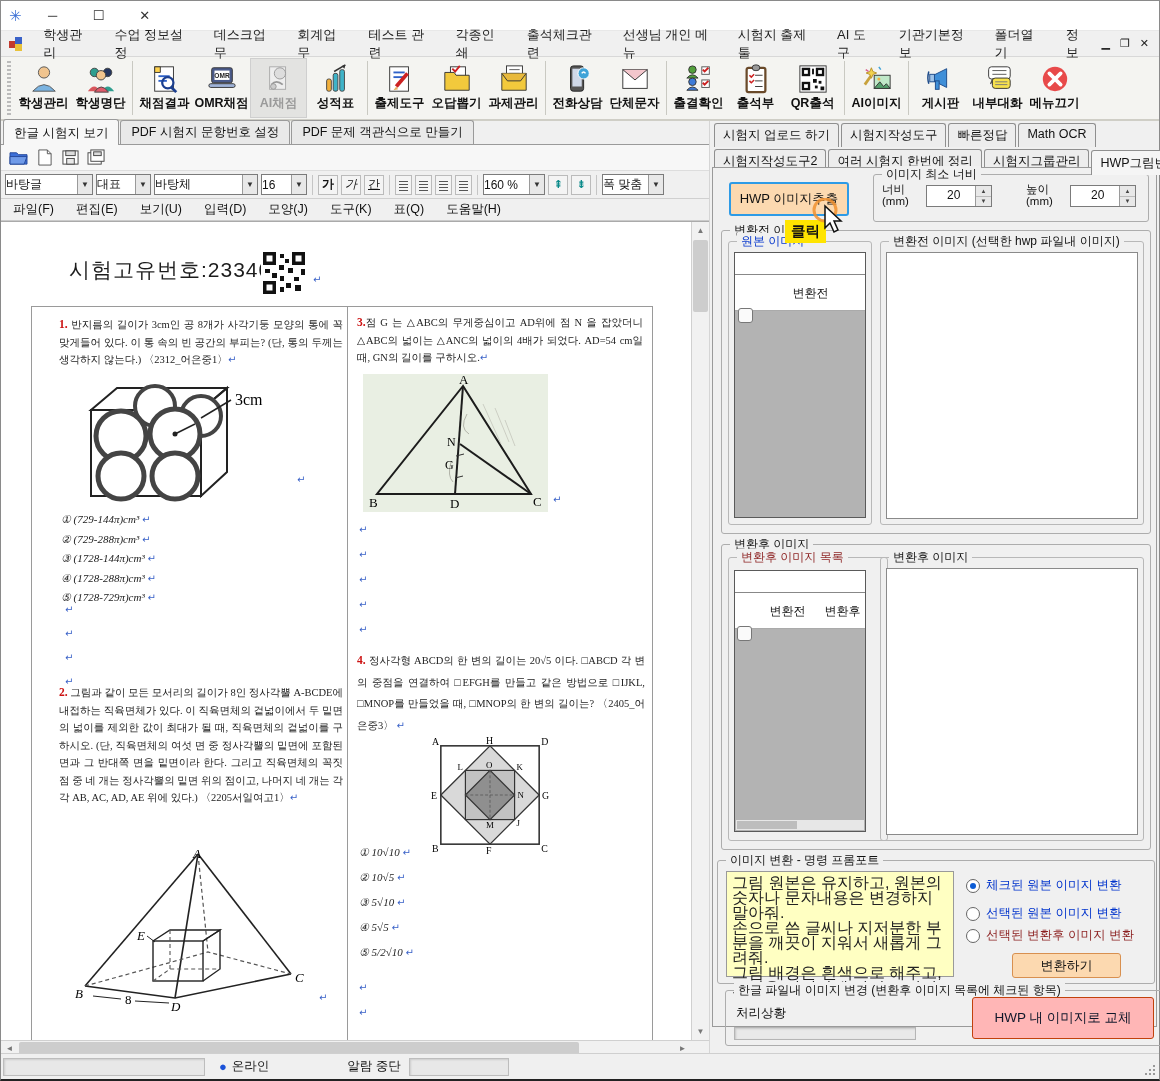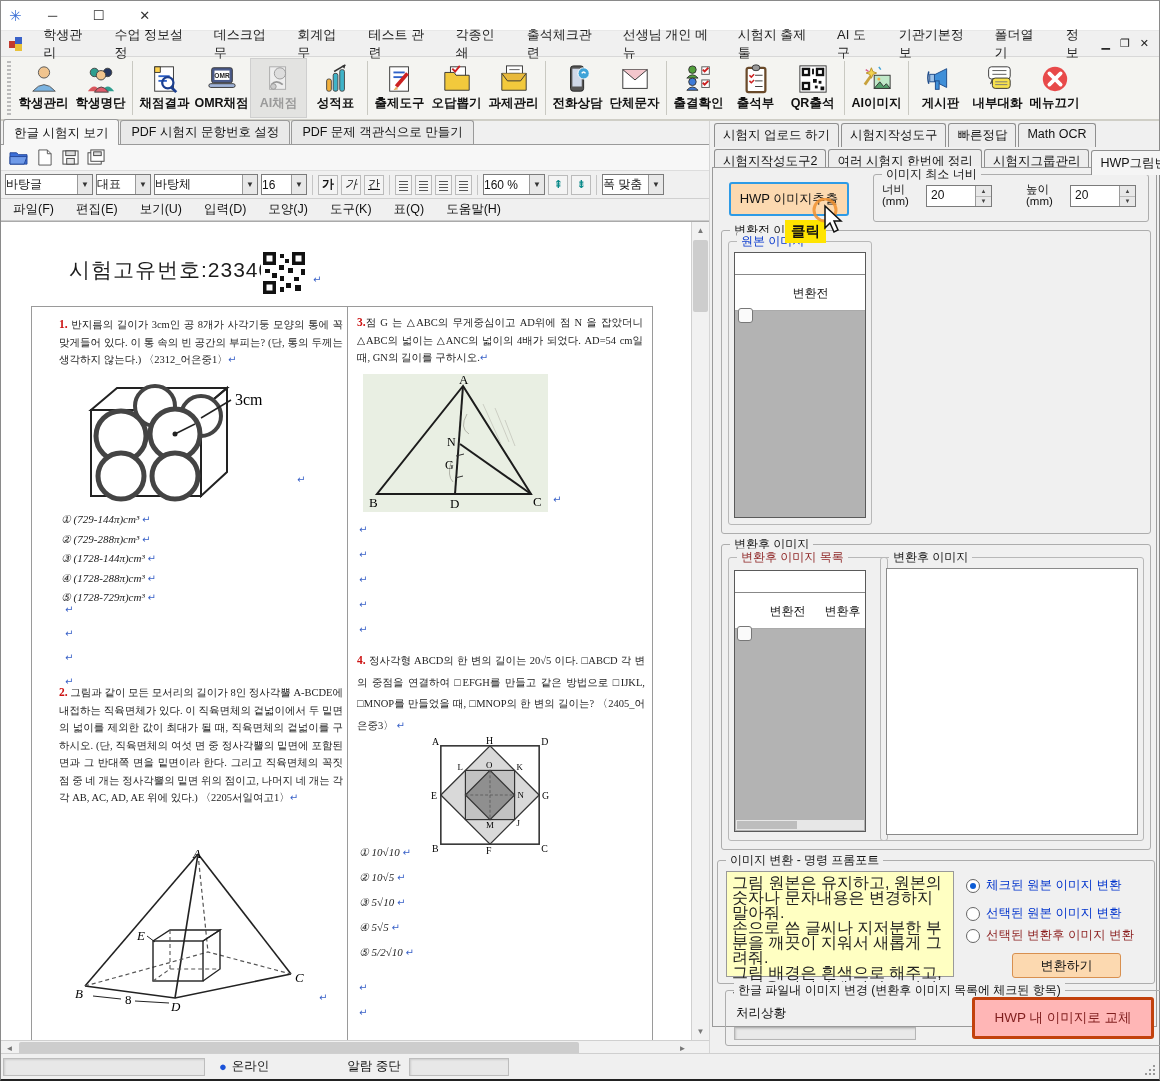--- a/index.html
+++ b/index.html
@@ -86,24 +86,24 @@
   .rtab.act { background:#f5f5f5; position:relative; top:1px; padding-top:4px; z-index:3; }
   .rpanel { position:absolute; left:2px; right:2px; top:46px; bottom:29px; border:1px solid #9a9a9a; background:#f0f0f0; }
 
   .gb { position:absolute; border:1px solid #adadad; border-radius:3px; }
   .gb>.lg { position:absolute; top:-9px; left:8px; background:#f0f0f0; padding:0 4px; font-size:12px; white-space:nowrap; }
   .lg.blue { color:#0033cc; }
   .lg.dred { color:#8b1f1f; }
 
   .btn { display:flex; align-items:center; justify-content:center; border:1px solid #d89050; background:#fcd9b0; border-radius:3px; font-size:13px; color:#111; }
   .btn.focus { border:2px solid #2e9be6; }
-  .btn.pink { background:#ffb6b6; border:3px solid #c2410c; color:#7f1d1d; font-size:13.5px; }
+  .btn.pink { background:#ffb6b6; border:1px solid #c2410c; color:#0f172a; font-size:13.5px; }
 
   .spin { position:absolute; height:22px; background:#fff; border:1px solid #7b7b7b; display:flex; }
-  .spin .val { flex:1; padding:2px 4px; font-size:12px; }
+  .spin .val { flex:1; padding:2px 4px; font-size:12px;margin-left:16px; }
   .spin .ud { width:16px; display:flex; flex-direction:column; border-left:1px solid #9a9a9a; }
   .spin .ud span { flex:1; font-size:6px; display:flex; align-items:center; justify-content:center; background:#e8e8e8; color:#444; }
   .spin .ud span:first-child { border-bottom:1px solid #bbb; }
 
   .mmlab { position:absolute; font-size:11.5px; line-height:12px; white-space:pre-line; }
 
   .grid { position:absolute; background:#b3b3b3; border:1px solid #5a5a5a; font-size:12px; }
   .g-head { display:flex; background:#fff; border-bottom:1px solid #888; height:22px; }
   .g-row { display:flex; background:#fff; height:36px; border-bottom:1px solid #aaa; }
   .g-c { border-right:1px solid #aaa; display:flex; align-items:center; justify-content:center;margin-top:40px; }
@@ -672,20 +672,24 @@
                 </div>
               <div class="g-row">
                   <div class="g-c" style="width:22px">
                     <span class="cbx"></span>
                   </div>
                   <div class="g-c" style="flex:1"></div>
                 </div>
             </div>
           </div>
 
+          <div class="gb" style="left:158px;top:10px;width:264px;height:284px;border-color:#b8b8b8">
+            <span class="lg" style="max-width:250px;overflow:hidden">변환전 이미지 (선택한 hwp 파일내 이미지)</span>
+            <div class="well" style="left:5px;top:10px;right:5px;bottom:5px"></div>
+          </div>
         </div>
 
         <div class="gb" style="left:8px;top:376px;width:430px;height:306px">
           <span class="lg">변환후 이미지</span>
 
           <div class="gb" style="left:6px;top:12px;width:160px;height:284px;border-color:#b8b8b8">
             <span class="lg dred">변환후 이미지 목록</span>
             <div class="grid" style="left:5px;top:12px;width:132px;height:262px">
               <div class="g-head">
                   <div class="g-c" style="width:20px"></div>

